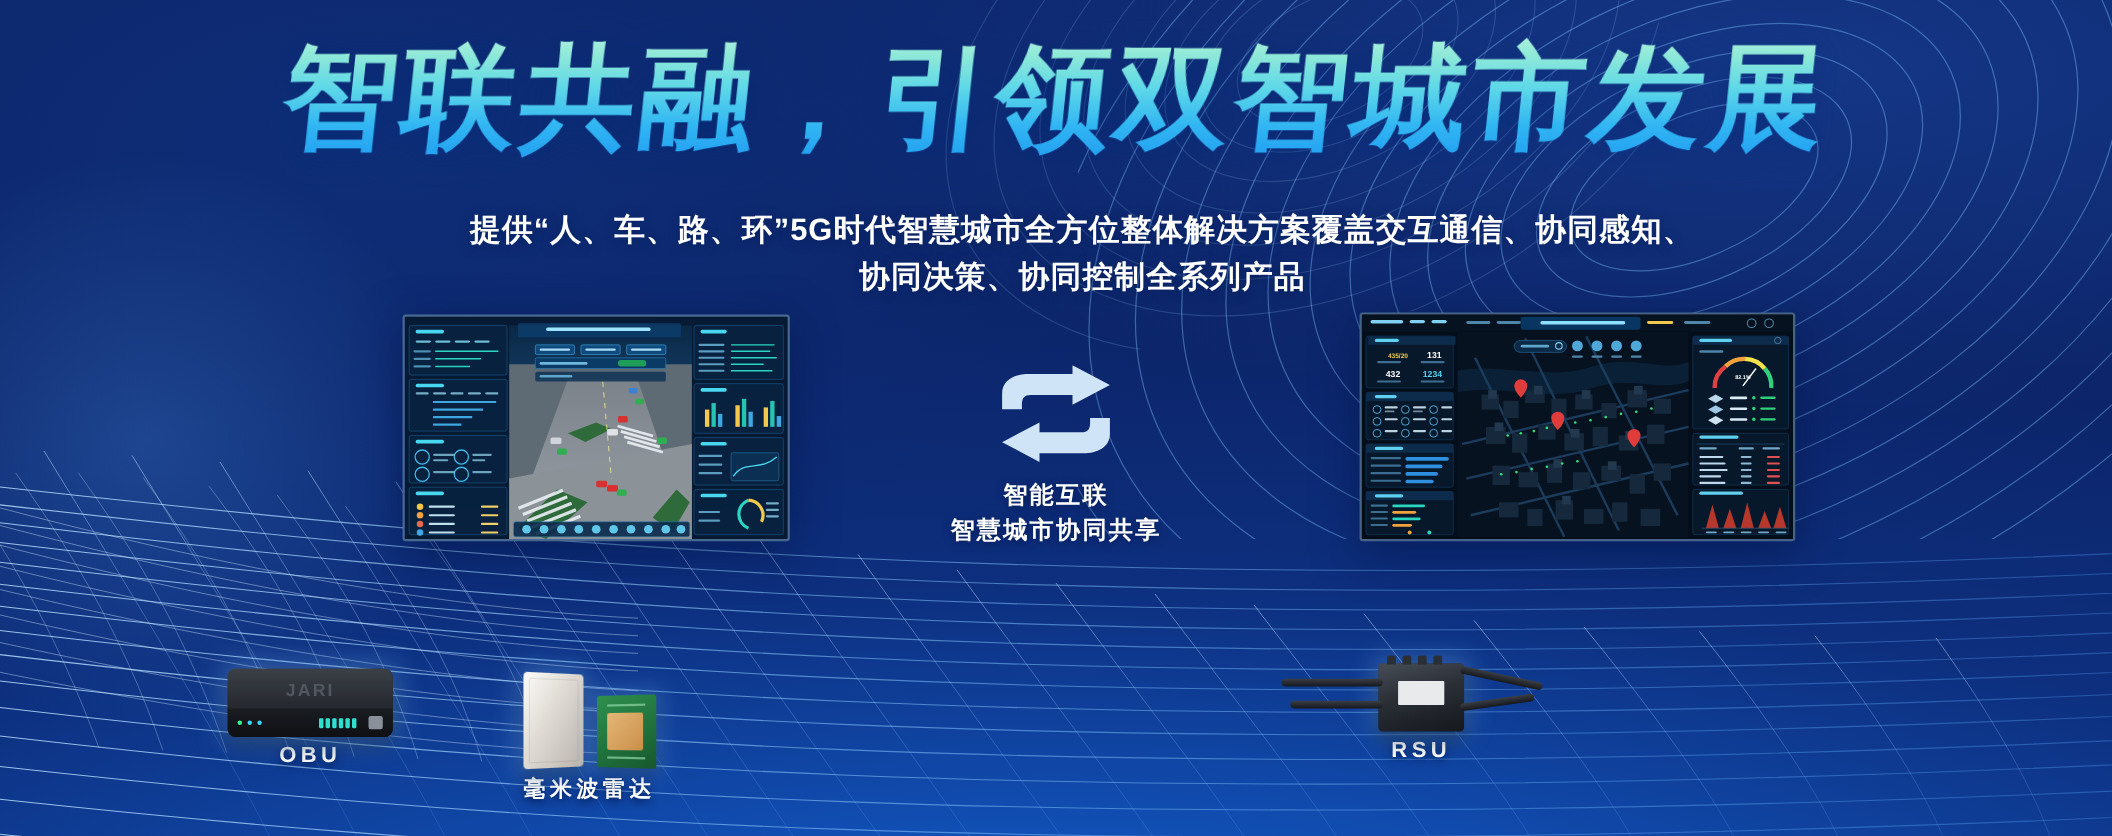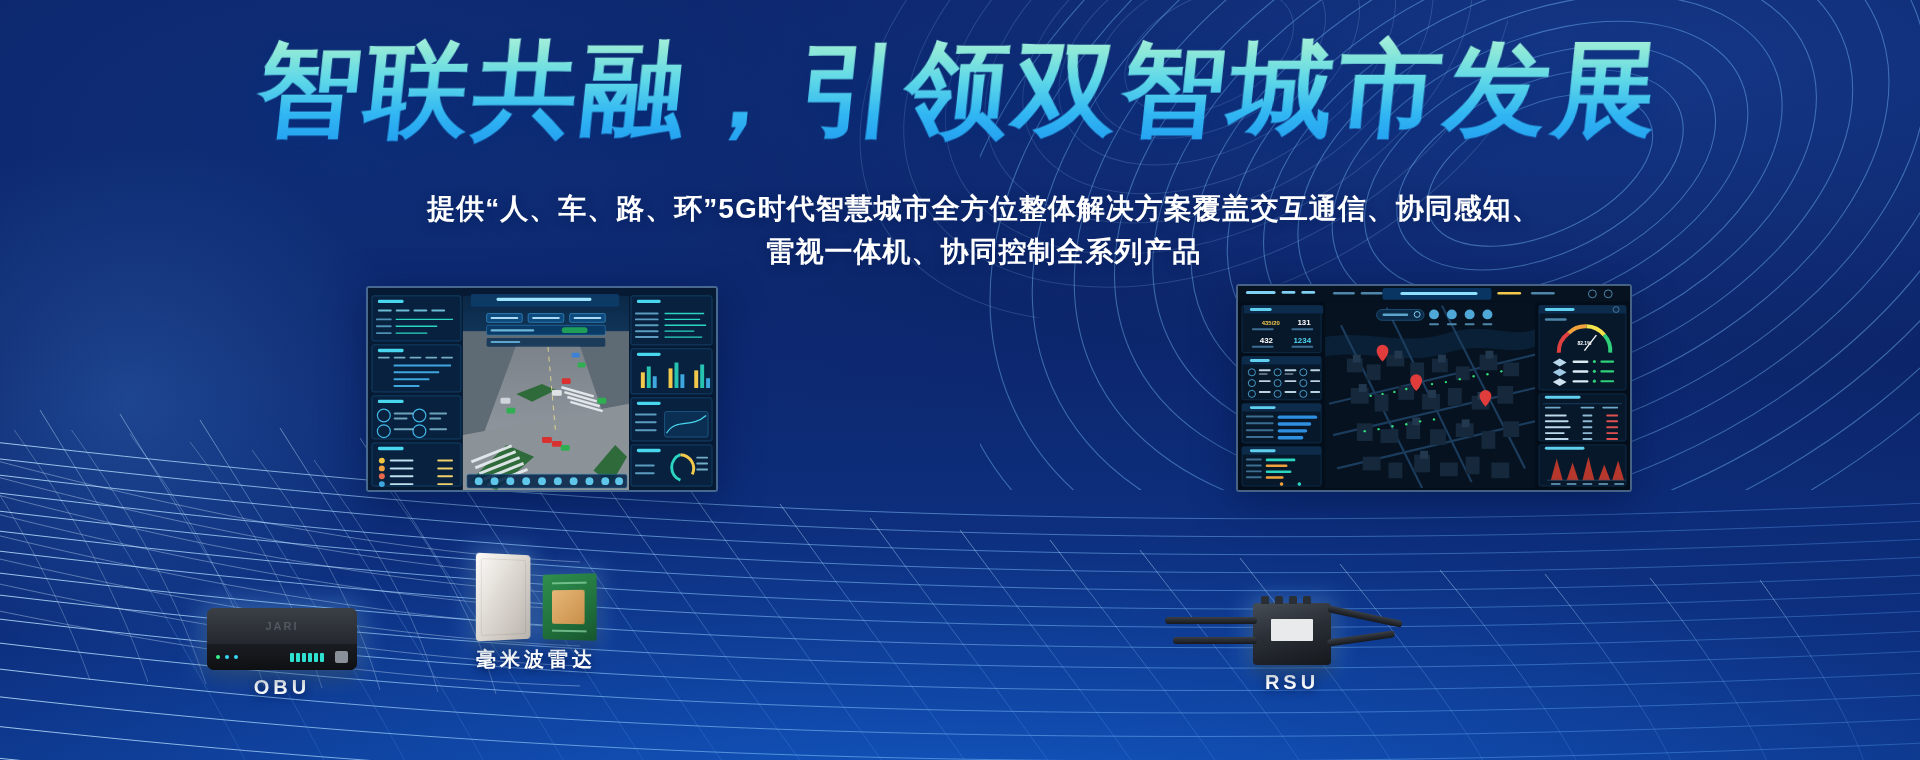--- a/index.html
+++ b/index.html
@@ -92,21 +92,21 @@
   .pstage { position:relative; height:110px; display:flex; align-items:flex-end; justify-content:center; }
 
   
   .obu-body { width:150px; height:62px; border-radius:7px;
     background:linear-gradient(170deg,#4a4f56 0%,#2b2f36 26%,#1b1e23 60%,#121418 100%);
     box-shadow:0 0 24px 6px rgba(120,190,255,.35), 0 8px 18px rgba(0,0,0,.45);
     position:relative; }
   .obu-top { position:absolute; left:0; right:0; top:0; height:38px; border-radius:7px 7px 0 0;
     background:linear-gradient(180deg,#3b4046 0%,#23272d 100%); }
   .obu-brand { position:absolute; left:0; right:0; top:12px; text-align:center;
-    color:#52585f; font-size:11px; letter-spacing:2px; font-weight:bold; }
+    color:#52585f; font-size:16px; letter-spacing:2px; font-weight:bold; }
   .obu-front { position:absolute; left:0; right:0; bottom:0; height:26px;
     background:linear-gradient(180deg,#191c21 0%,#0e1014 100%); border-radius:0 0 7px 7px;
     display:flex; align-items:center; padding:0 9px; gap:5px; }
   .led { width:4px; height:4px; border-radius:50%; background:#39d6f5; }
   .led.g { background:#39f58e; }
   .port-grid { display:flex; gap:2px; margin-left:auto; }
   .port-grid i { width:4px; height:9px; background:#2fe0d0; display:block; border-radius:1px; }
   .rj45 { width:13px; height:12px; background:#8a9099; border-radius:2px; margin-left:6px; }
 
   .radar-case { width:58px; height:86px; border-radius:4px;
@@ -278,21 +278,21 @@
         <path d="M374,30 C420,94 470,164 498,262"></path>
         <path d="M436,42 C482,104 530,170 556,264"></path>
       </g>
     </svg>
   </div>
 
   <h1 class="headline">智联共融，引领双智城市发展</h1>
 
   <div class="subtitle">
     <div>提供“人、车、路、环”5G时代智慧城市全方位整体解决方案覆盖交互通信、协同感知、</div>
-    <div>雷视一体机、协同控制全系列产品</div>
+    <div>协同决策、协同控制全系列产品</div>
   </div>
 
   <div class="screen screen-left">
     <svg viewBox="0 0 352 206" preserveAspectRatio="none" style="display:block;width:100%;height:100%">
       <defs>
         <linearGradient id="skyL" x1="0" y1="0" x2="0" y2="1">
           <stop offset="0%" stop-color="#0b2746"></stop>
             <stop offset="100%" stop-color="#123a5e"></stop>
         </linearGradient>
         <linearGradient id="roadL" x1="0" y1="0" x2="0" y2="1">
@@ -796,20 +796,30 @@
           <rect x="316" y="201" width="10" height="1.6" rx="0.8"></rect>
             <rect x="332" y="201" width="10" height="1.6" rx="0.8"></rect>
           <rect x="348" y="201" width="10" height="1.6" rx="0.8"></rect>
             <rect x="364" y="201" width="10" height="1.6" rx="0.8"></rect>
           <rect x="380" y="201" width="10" height="1.6" rx="0.8"></rect>
         </g>
       </g>
     </svg>
   </div>
 
+  <div class="center-block">
+    <svg class="exchange-icon" viewBox="0 0 110 88">
+      <path d="M6,26 C6,13 18,8 30,8 L70,8 L70,0 L104,18 L70,36 L70,27 L32,27 C26,27 24,30 24,36 L24,40 L6,40 Z" fill="#cfe4f7"></path>
+      <path d="M104,62 C104,75 92,80 80,80 L40,80 L40,88 L6,70 L40,52 L40,61 L78,61 C84,61 86,58 86,52 L86,48 L104,48 Z" fill="#cfe4f7"></path>
+    </svg>
+    <div class="center-text">
+      <div>智能互联</div>
+      <div>智慧城市协同共享</div>
+    </div>
+  </div>
 
   <div class="product" style="left:182px; top:560px; width:200px;">
     <div class="pstage">
       <div class="obu-body">
         <div class="obu-top"></div>
         <div class="obu-brand">JARI</div>
         <div class="obu-front">
           <span class="led g"></span>
             <span class="led"></span>
             <span class="led"></span>
@@ -821,21 +831,21 @@
               <i></i>
               <i></i>
             </span>
           <span class="rj45"></span>
         </div>
       </div>
     </div>
     <div class="plabel">OBU</div>
   </div>
 
-  <div class="product" style="left:436px; top:530px; width:200px;">
+  <div class="product" style="left:436px; top:588px; width:200px;">
     <div class="pstage" style="gap:2px;">
       <div class="radar-case"></div>
       <div class="pcb">
         <div class="pcb-pad"></div>
         <div class="pcb-line" style="top:8px;"></div>
         <div class="pcb-line" style="top:56px;"></div>
       </div>
     </div>
     <div class="plabel">毫米波雷达</div>
   </div>

